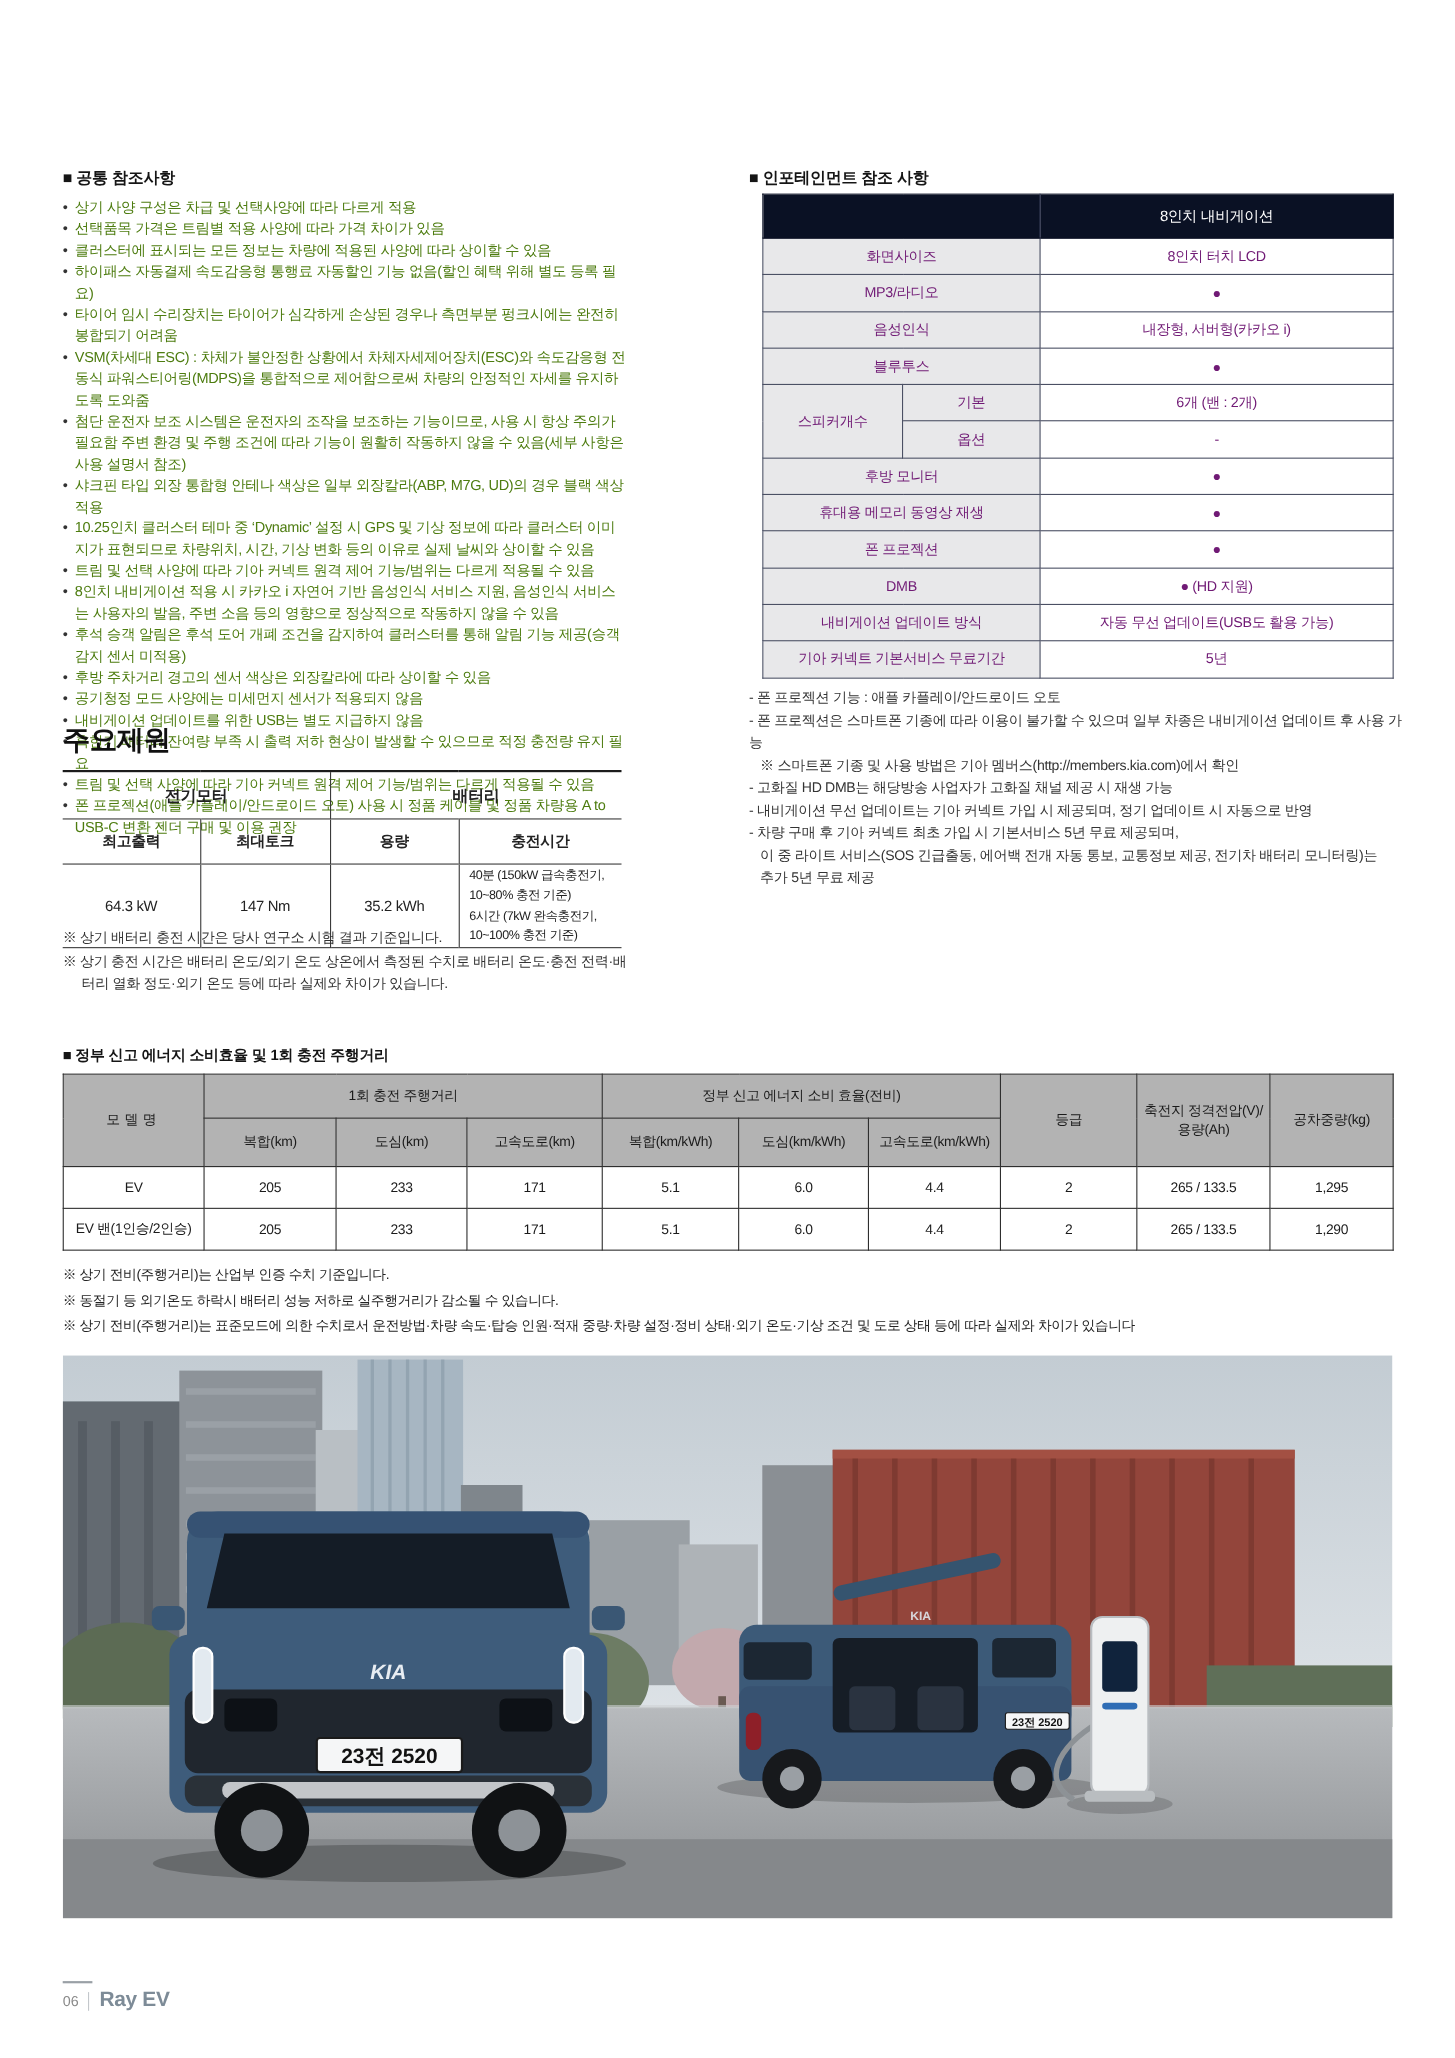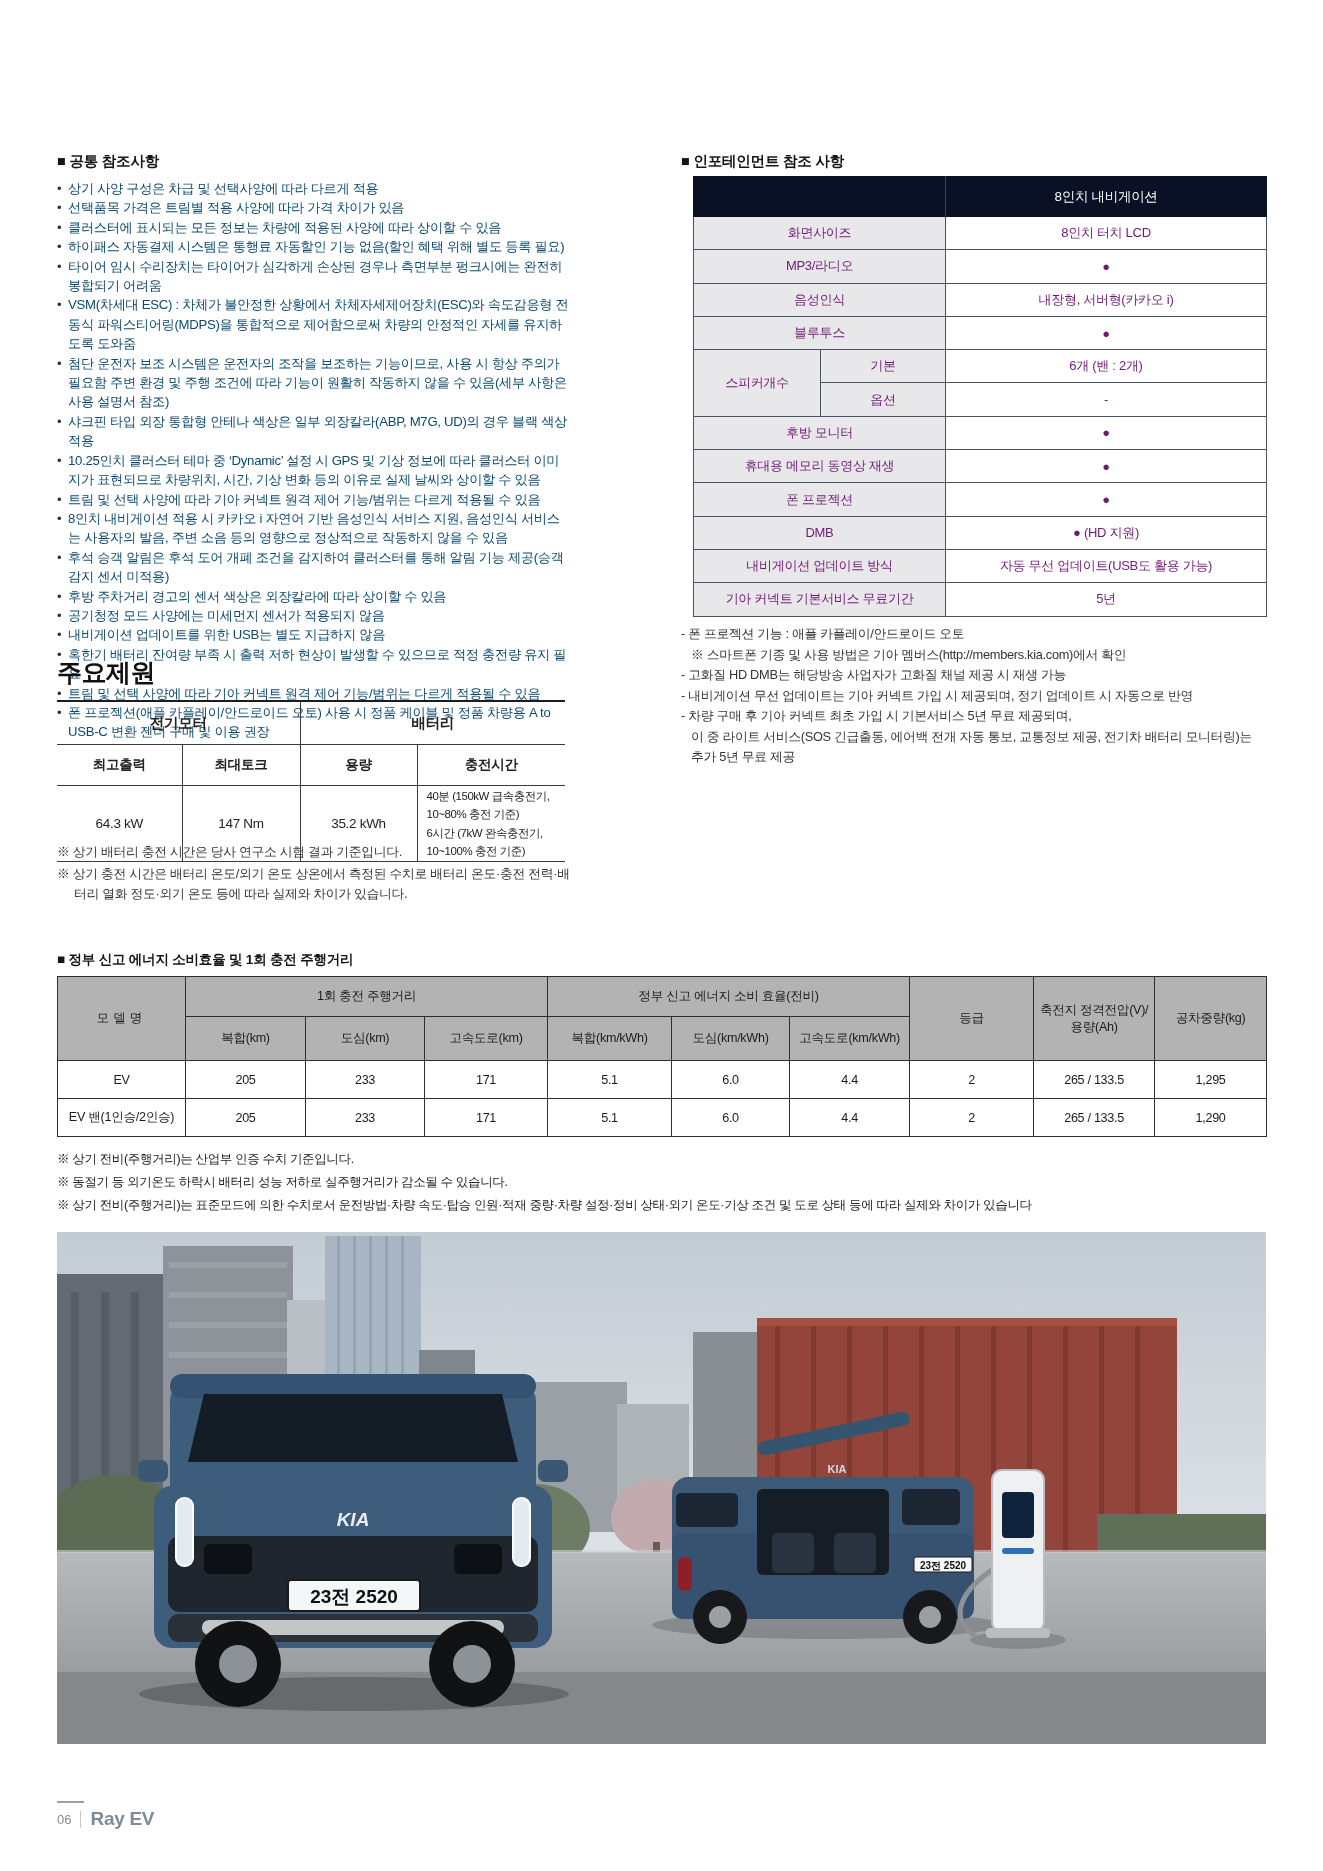--- a/index.html
+++ b/index.html
@@ -5,21 +5,21 @@
   html,body{margin:0;padding:0;background:#ffffff;}
   .page{position:relative;width:1322px;height:1871px;background:#fff;overflow:hidden;
         font-family:"Liberation Sans",sans-serif;color:#2f2f2f;}
   .abs{position:absolute;}
 
   
   .sec-title{font-size:14.5px;font-weight:bold;color:#151515;letter-spacing:-0.2px;}
   .big-title{font-size:25px;font-weight:bold;color:#101010;letter-spacing:-0.5px;}
 
   
-  ul.notes{list-style:none;margin:0;padding:0;font-size:13.2px;line-height:19.4px;color:#0c4a6e;}
+  ul.notes{list-style:none;margin:0;padding:0;font-size:13.2px;line-height:19.4px;color:#4d7c0f;}
   ul.notes li{position:relative;padding-left:11px;letter-spacing:-0.3px;}
   ul.notes li::before{content:"•";position:absolute;left:0;top:0;color:#333;}
 
   
   table.info{border-collapse:collapse;table-layout:fixed;width:573px;}
   table.info td{border:1px solid #4b5064;text-align:center;vertical-align:middle;
                 font-size:13px;color:#701a75;letter-spacing:-0.3px;padding:0 4px;}
   table.info tr{height:33.3px;}
   table.info tr.ih{height:40px;}
   table.info td.hd{background:#0a1124;border-color:#0a1124;border-right-color:#39405a;}
@@ -67,21 +67,21 @@
 <body>
 
 <div class="page">
 
   <div class="abs" style="left:57px;top:152px;width:512px;">
     <div class="sec-title">■ 공통 참조사항</div>
     <ul class="notes" style="margin-top:8px;">
       <li>상기 사양 구성은 차급 및 선택사양에 따라 다르게 적용</li>
       <li>선택품목 가격은 트림별 적용 사양에 따라 가격 차이가 있음</li>
       <li>클러스터에 표시되는 모든 정보는 차량에 적용된 사양에 따라 상이할 수 있음</li>
-      <li>하이패스 자동결제 시스템은 통행료 자동할인 기능 없음(할인 혜택 위해 별도 등록 필요)</li>
+      <li>하이패스 자동결제 속도감응형 통행료 자동할인 기능 없음(할인 혜택 위해 별도 등록 필요)</li>
       <li>타이어 임시 수리장치는 타이어가 심각하게 손상된 경우나 측면부분 펑크시에는 완전히 봉합되기 어려움</li>
       <li>VSM(차세대 ESC) : 차체가 불안정한 상황에서 차체자세제어장치(ESC)와 속도감응형 전동식 파워스티어링(MDPS)을 통합적으로 제어함으로써 차량의 안정적인 자세를 유지하도록 도와줌</li>
       <li>첨단 운전자 보조 시스템은 운전자의 조작을 보조하는 기능이므로, 사용 시 항상 주의가 필요함 주변 환경 및 주행 조건에 따라 기능이 원활히 작동하지 않을 수 있음(세부 사항은 사용 설명서 참조)</li>
       <li>샤크핀 타입 외장 통합형 안테나 색상은 일부 외장칼라(ABP, M7G, UD)의 경우 블랙 색상 적용</li>
       <li>10.25인치 클러스터 테마 중 ‘Dynamic’ 설정 시 GPS 및 기상 정보에 따라 클러스터 이미지가 표현되므로 차량위치, 시간, 기상 변화 등의 이유로 실제 날씨와 상이할 수 있음</li>
       <li>트림 및 선택 사양에 따라 기아 커넥트 원격 제어 기능/범위는 다르게 적용될 수 있음</li>
       <li>8인치 내비게이션 적용 시 카카오 i 자연어 기반 음성인식 서비스 지원, 음성인식 서비스는 사용자의 발음, 주변 소음 등의 영향으로 정상적으로 작동하지 않을 수 있음</li>
       <li>후석 승객 알림은 후석 도어 개폐 조건을 감지하여 클러스터를 통해 알림 기능 제공(승객 감지 센서 미적용)</li>
       <li>후방 주차거리 경고의 센서 색상은 외장칼라에 따라 상이할 수 있음</li>
       <li>공기청정 모드 사양에는 미세먼지 센서가 적용되지 않음</li>
@@ -154,20 +154,21 @@
         </tr>
     <tr>
           <td colspan="2" class="il">기아 커넥트 기본서비스 무료기간</td>
         <td class="iv">5년</td>
         </tr>
   </tbody>
     </table>
 
   <div class="fnotes abs" style="left:681px;top:624px;width:600px;">
     <div>- 폰 프로젝션 기능 : 애플 카플레이/안드로이드 오토</div>
+    <div>- 폰 프로젝션은 스마트폰 기종에 따라 이용이 불가할 수 있으며 일부 차종은 내비게이션 업데이트 후 사용 가능</div>
     <div class="ind">※ 스마트폰 기종 및 사용 방법은 기아 멤버스(http://members.kia.com)에서 확인</div>
     <div>- 고화질 HD DMB는 해당방송 사업자가 고화질 채널 제공 시 재생 가능</div>
     <div>- 내비게이션 무선 업데이트는 기아 커넥트 가입 시 제공되며, 정기 업데이트 시 자동으로 반영</div>
     <div>- 차량 구매 후 기아 커넥트 최초 가입 시 기본서비스 5년 무료 제공되며,</div>
     <div class="ind">이 중 라이트 서비스(SOS 긴급출동, 에어백 전개 자동 통보, 교통정보 제공, 전기차 배터리 모니터링)는</div>
     <div class="ind">추가 5년 무료 제공</div>
   </div>
 
   <div class="abs big-title" style="left:57px;top:656px;">주요제원</div>
 

